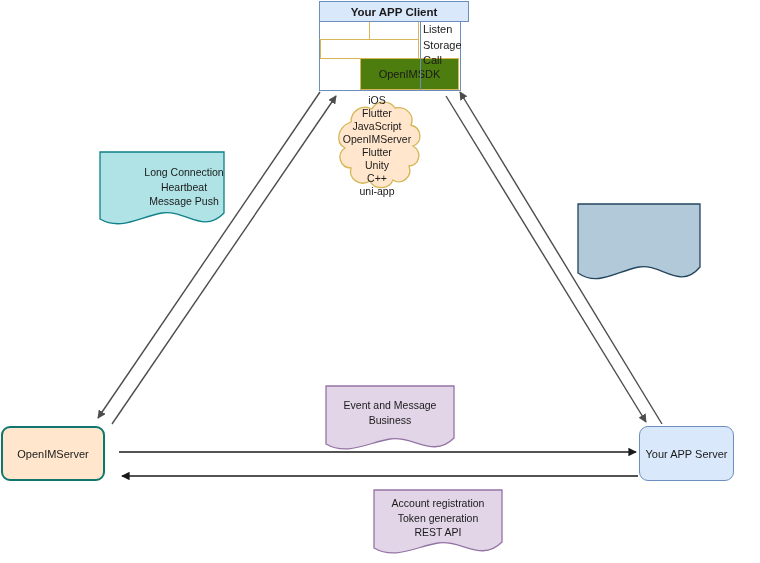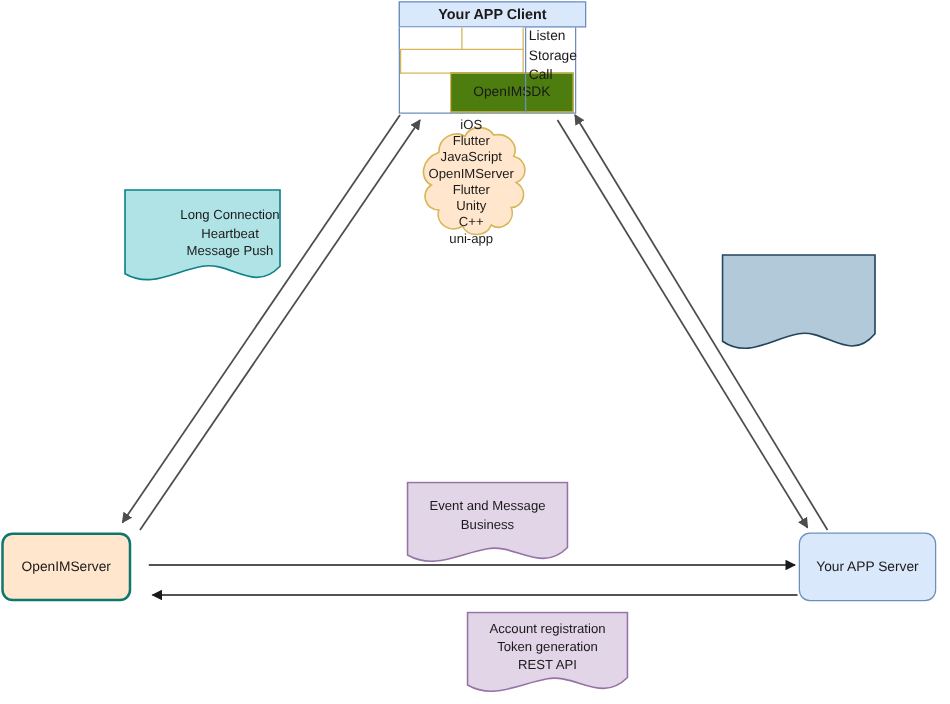--- a/index.html
+++ b/index.html
@@ -179,21 +179,21 @@
     left: 1px;
     top: 426px;
     width: 104px;
     height: 55px;
     background: #ffe6cc;
     border: 2px solid #0f766e;
   }
   #app-server {
     left: 639px;
     top: 426px;
-    width: 110px;
+    width: 95px;
     height: 55px;
     background: #dae8fc;
     border: 1px solid #6c8ebf;
   }
 </style>
 </head>
 <body>
 
 <div id="canvas">
 

